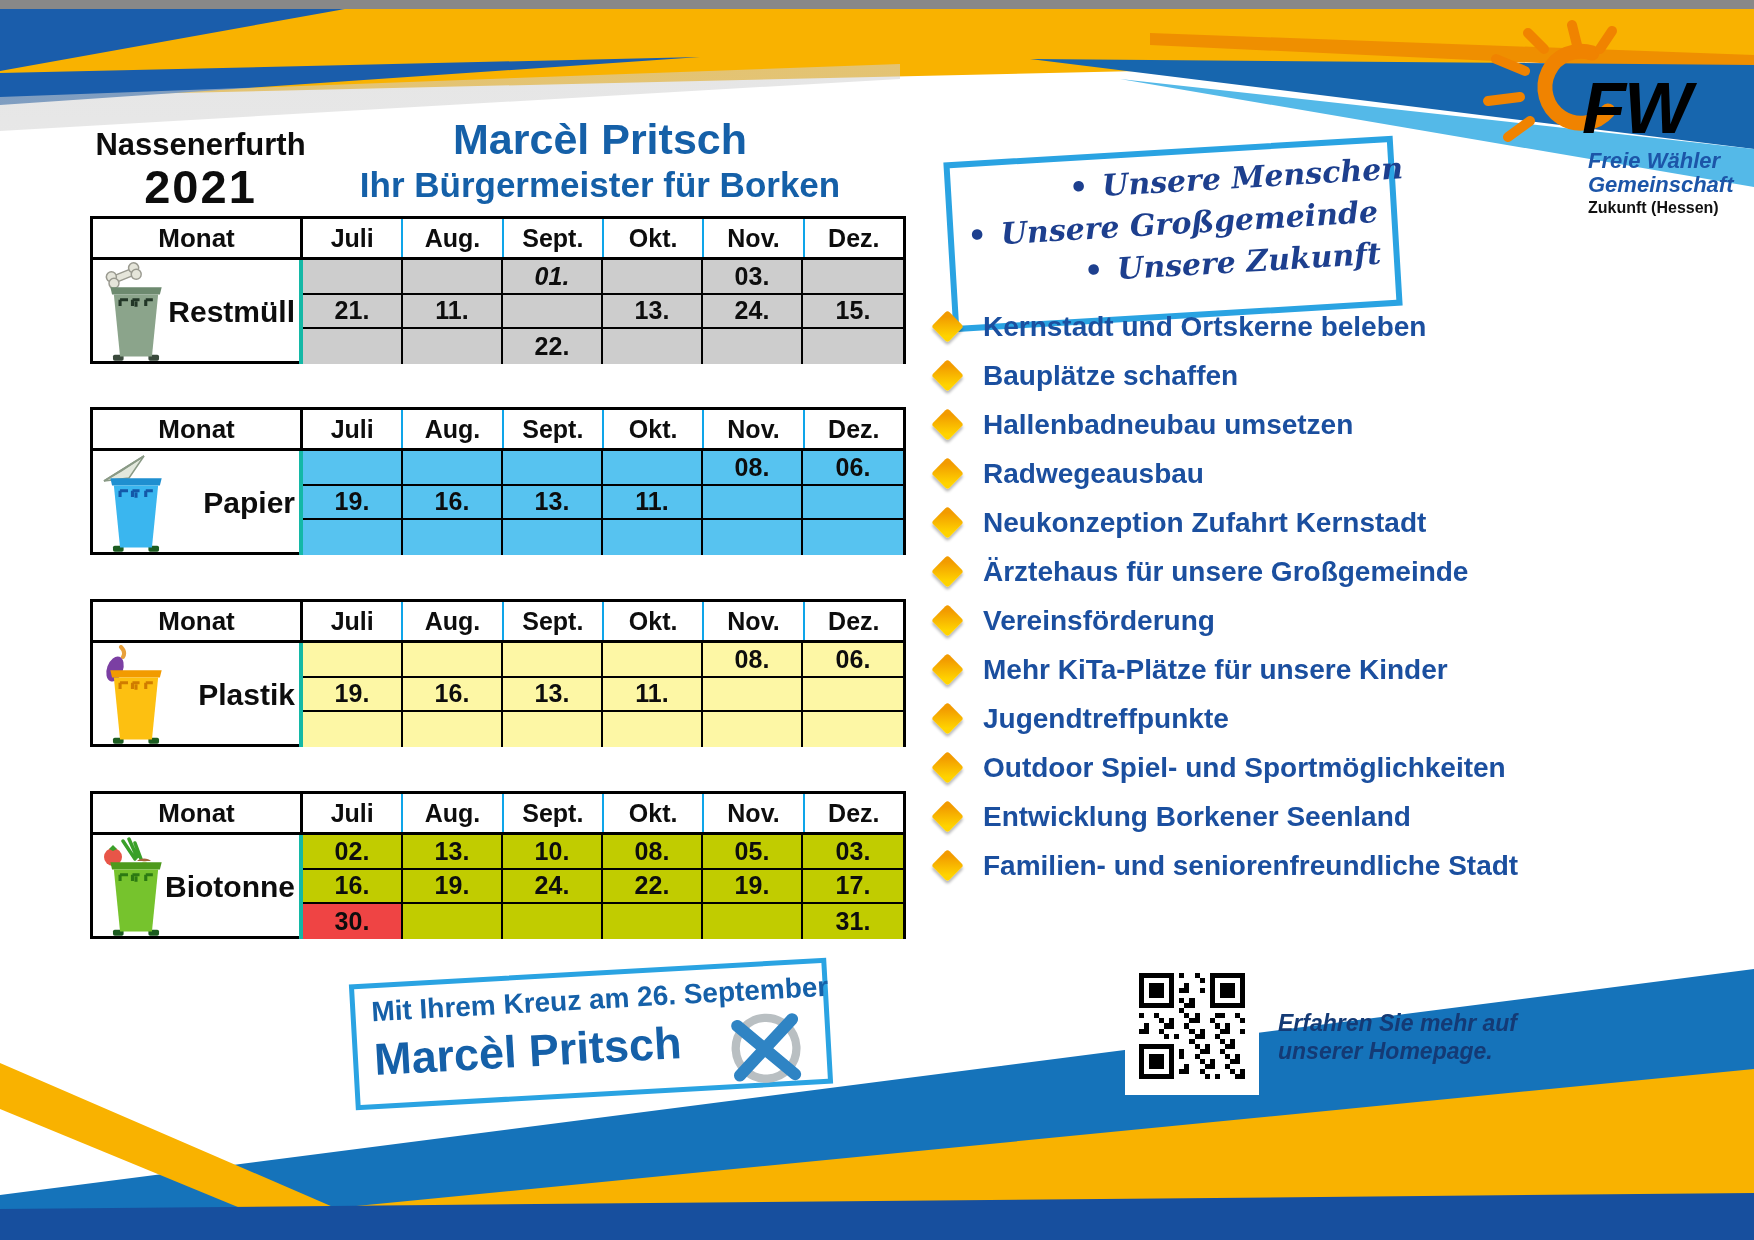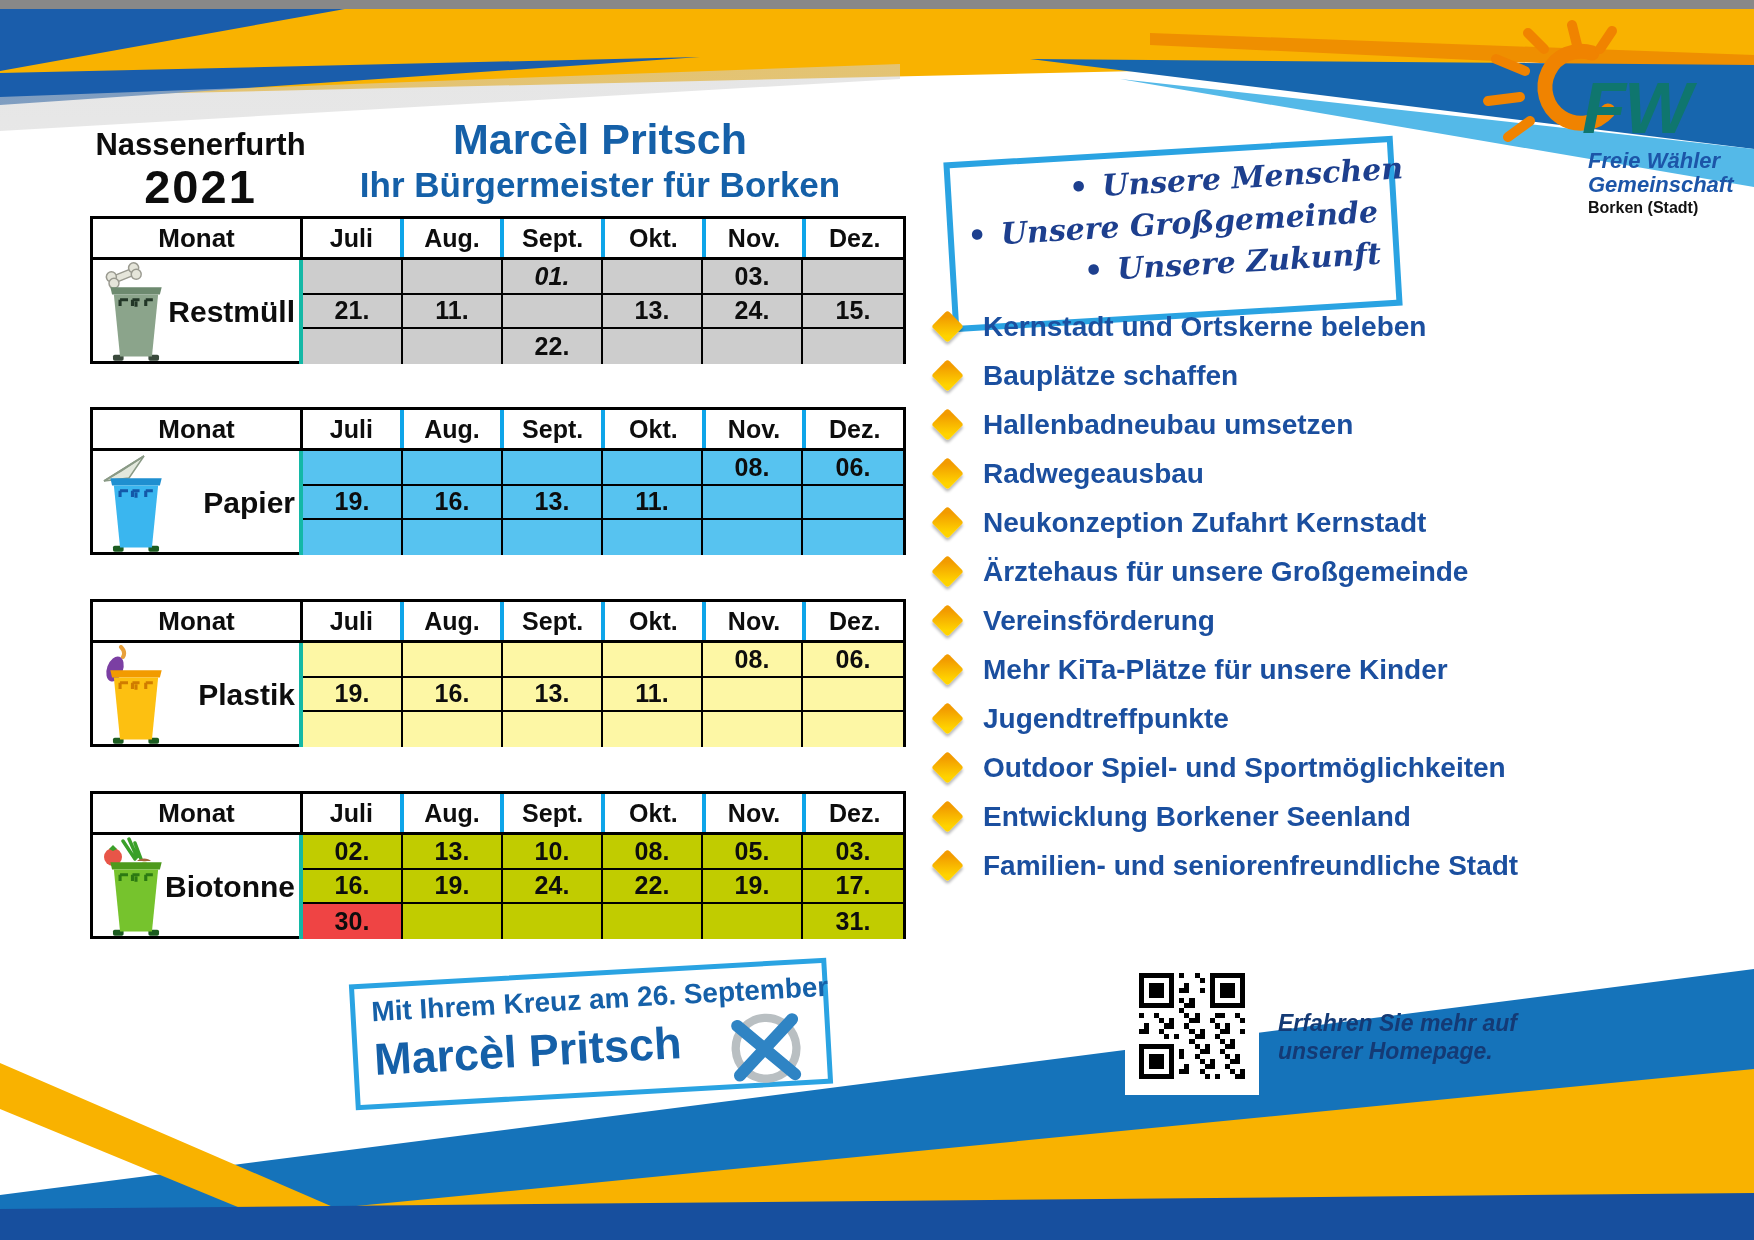--- a/index.html
+++ b/index.html
@@ -25,41 +25,41 @@
   .year{position:absolute;left:88px;top:150px;width:225px;text-align:center;
         font-size:47px;font-weight:bold;color:#0d0d0d;letter-spacing:2px;}
   .main-title{position:absolute;left:270px;top:106px;width:660px;text-align:center;
         font-size:43px;font-weight:bold;color:#1560a8;}
   .main-subtitle{position:absolute;left:270px;top:156px;width:660px;text-align:center;
         font-size:35px;font-weight:bold;color:#1560a8;}
   
   .fw-logo{position:absolute;left:1470px;top:0;width:270px;height:200px;}
   .fw-sun{position:absolute;left:10px;top:10px;}
   .fw-abbr{position:absolute;left:112px;top:58px;font-size:72px;font-weight:bold;
-        font-style:italic;color:#0f766e;letter-spacing:-2px;}
+        font-style:italic;color:#000000;letter-spacing:-2px;}
   .fw-org{position:absolute;left:118px;top:140px;font-size:22px;font-weight:bold;
         font-style:italic;color:#1c55a8;line-height:24px;}
   .fw-place{position:absolute;left:118px;top:190px;font-size:16px;font-weight:bold;color:#111;}
   
   .slogan-box{position:absolute;left:948px;top:140px;width:438px;height:146px;background:#fff;
         border:6px solid #2aa3e2;transform:rotate(-3.4deg);padding:6px 0;}
   .slogan-line{font-family:"DejaVu Serif",serif;font-style:italic;font-weight:bold;
         font-size:30px;color:#1d3f8e;line-height:42px;white-space:nowrap;}
   .slogan-0{margin-left:118px;}
   .slogan-1{margin-left:14px;}
   .slogan-2{margin-left:128px;}
   .slogan-line .blt{margin-right:14px;}
   
   .cal-table{position:absolute;left:90px;width:816px;height:148px;background:#fff;
         border:3px solid #000;box-sizing:border-box;}
   .cal-head{display:flex;height:38px;border-bottom:3px solid #000;}
   .cal-cell{display:flex;align-items:center;justify-content:center;box-sizing:border-box;
         font-weight:bold;color:#0d0d0d;}
   .cal-monat{width:210px;border-right:3px solid #000;font-size:26px;}
-  .cal-month{flex:1;border-right:4px solid #0ea5e9;font-size:25px;}
+  .cal-month{flex:1;border-right:2px solid #0ea5e9;font-size:25px;}
   .cal-month:last-child{border-right:none;}
   .cal-body{display:flex;height:104px;}
   .cal-label{width:210px;border-right:4px solid #14b8a6;position:relative;box-sizing:border-box;}
   .cal-name{position:absolute;right:4px;top:50%;transform:translateY(-50%);
         font-size:30px;font-weight:bold;color:#0d0d0d;}
   .bin{position:absolute;left:12px;bottom:2px;}
   .bin-acc{position:absolute;left:8px;top:2px;}
   .cal-grid{flex:1;display:grid;grid-template-columns:repeat(6,1fr);grid-template-rows:repeat(3,1fr);}
   .cal-date{border-right:2px solid #000;border-bottom:2px solid #000;font-size:25px;}
   .cal-date.last-col{border-right:none;}
@@ -118,21 +118,21 @@
         <line x1="45" y1="52" x2="16" y2="40"></line>
         <line x1="40" y1="78" x2="8" y2="82"></line>
         <line x1="50" y1="102" x2="28" y2="118"></line>
       </g>
     </svg>
     <div class="fw-abbr">FW</div>
     <div class="fw-org">
       <div>Freie Wähler</div>
       <div>Gemeinschaft</div>
     </div>
-    <div class="fw-place">Borken (Stadt)</div>
+    <div class="fw-place">Zukunft (Hessen)</div>
   </div>
 
   <div class="slogan-box">
       <div class="slogan-line slogan-0"><span class="blt">•</span><span>Unsere Menschen</span></div>
       <div class="slogan-line slogan-1"><span class="blt">•</span><span>Unsere Großgemeinde</span></div>
       <div class="slogan-line slogan-2"><span class="blt">•</span><span>Unsere Zukunft</span></div>
     </div>
 
   <section class="cal-table" id="t0">
     <div class="cal-head">

